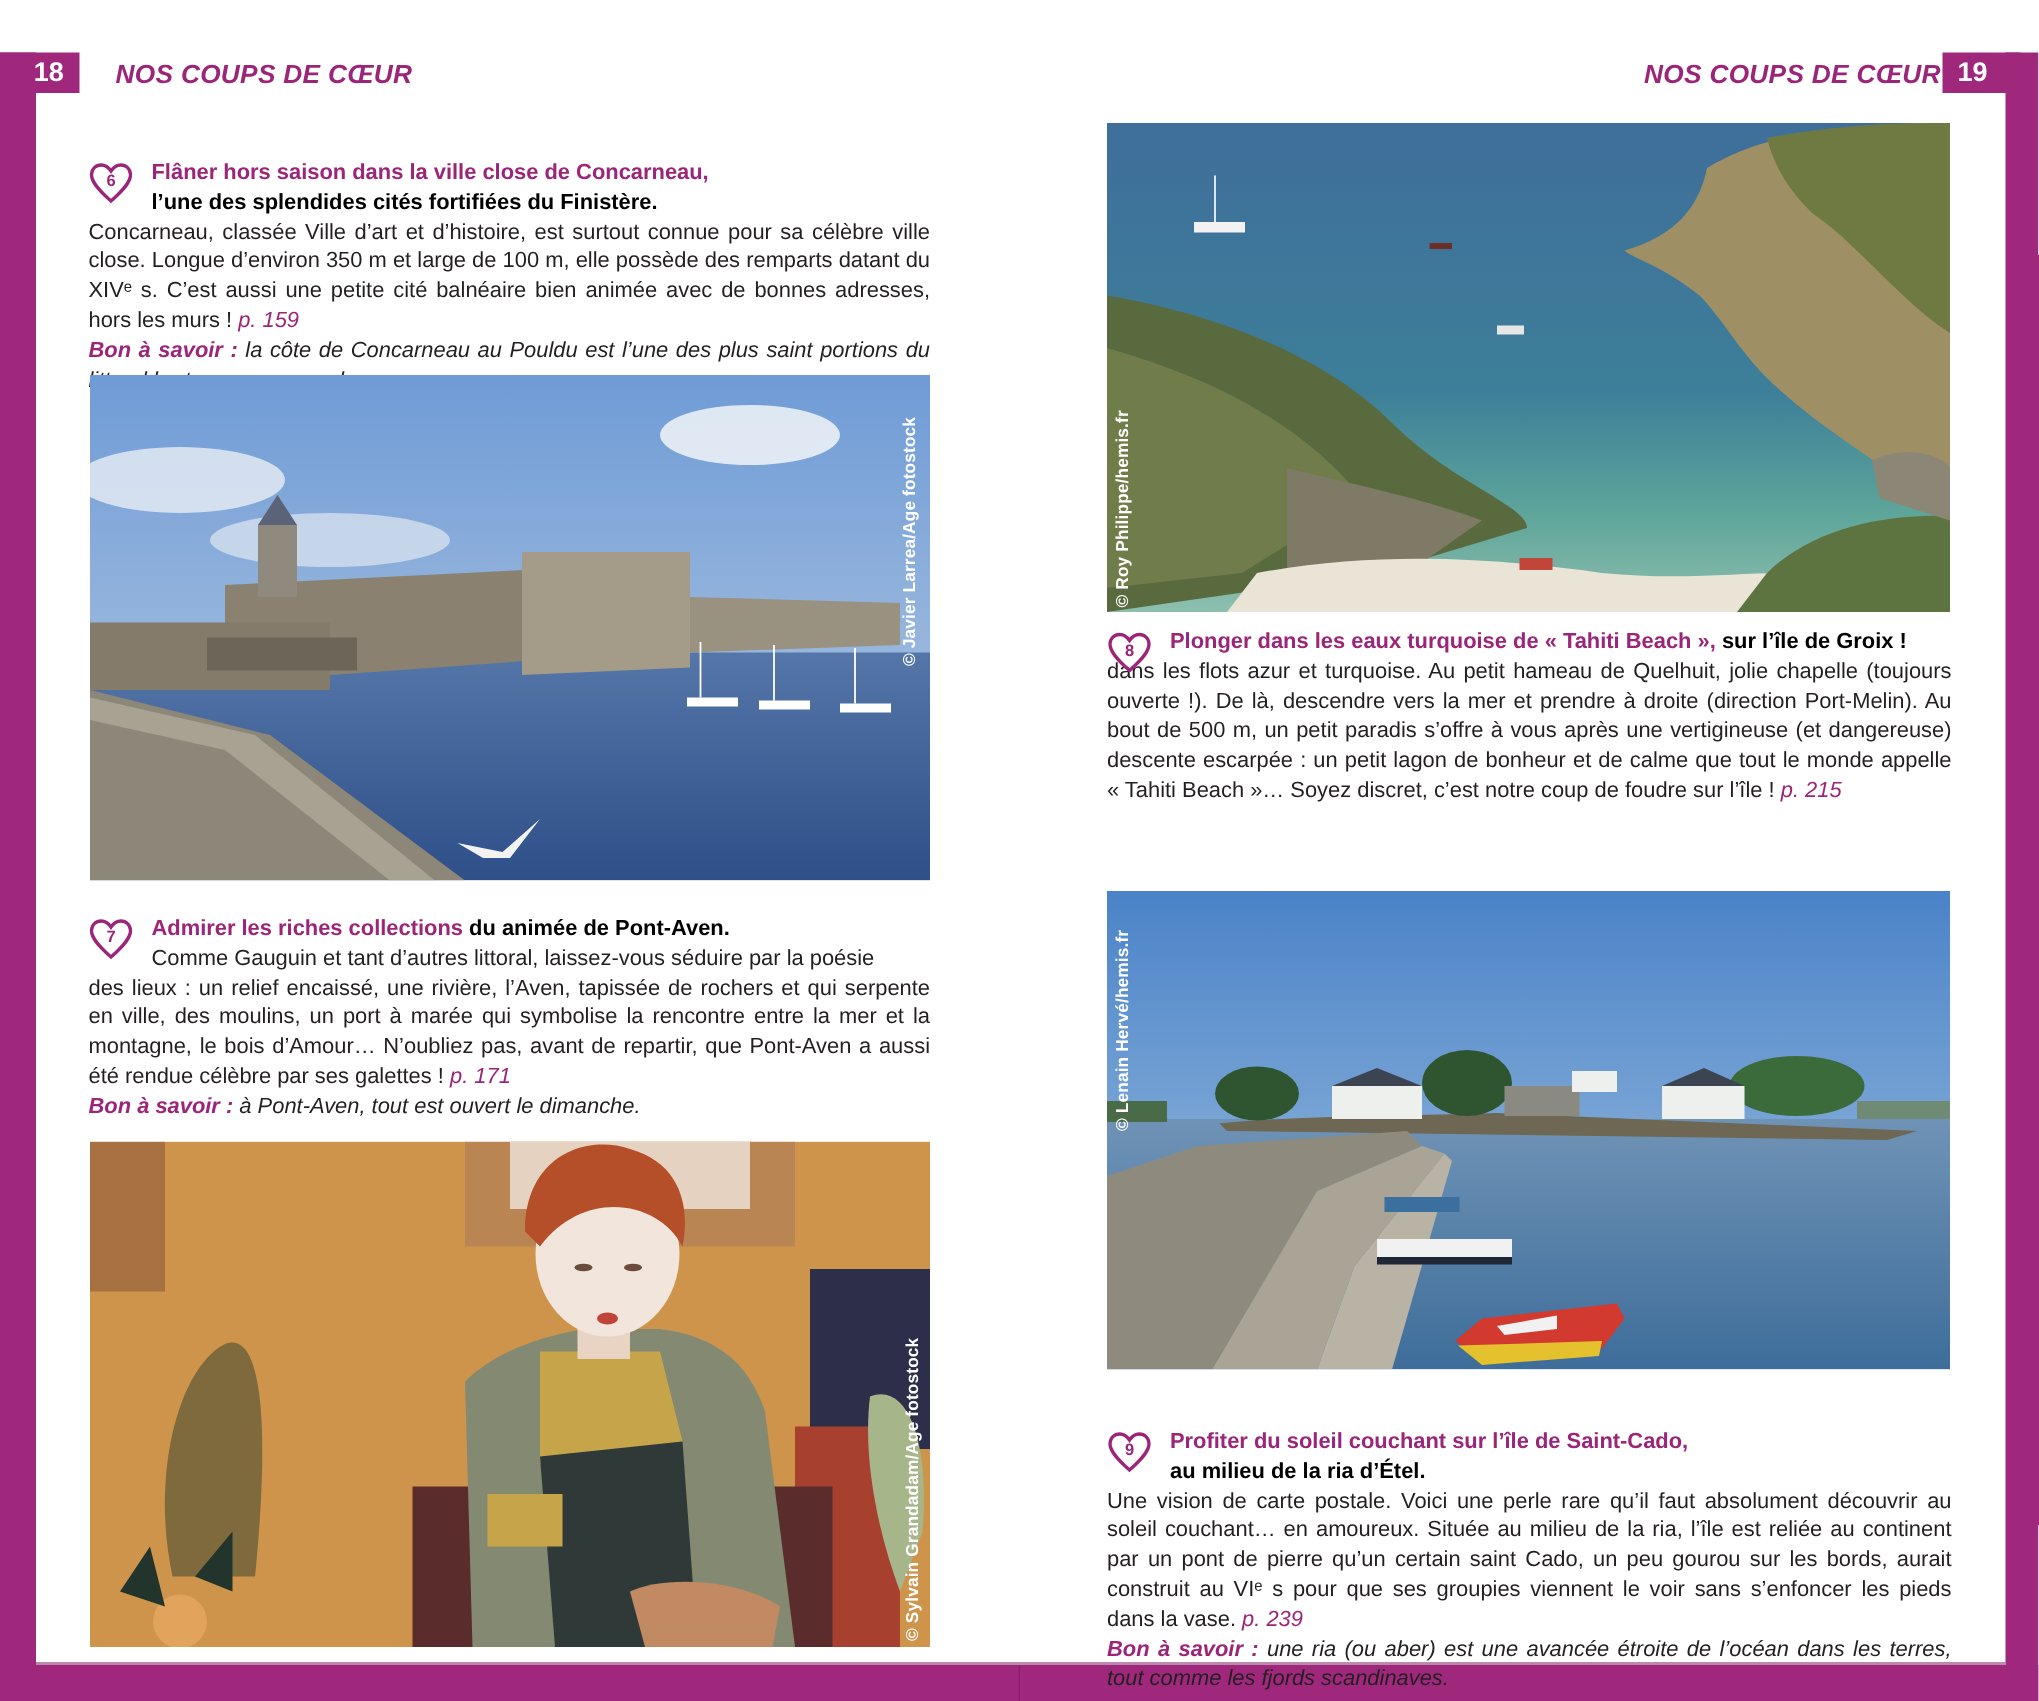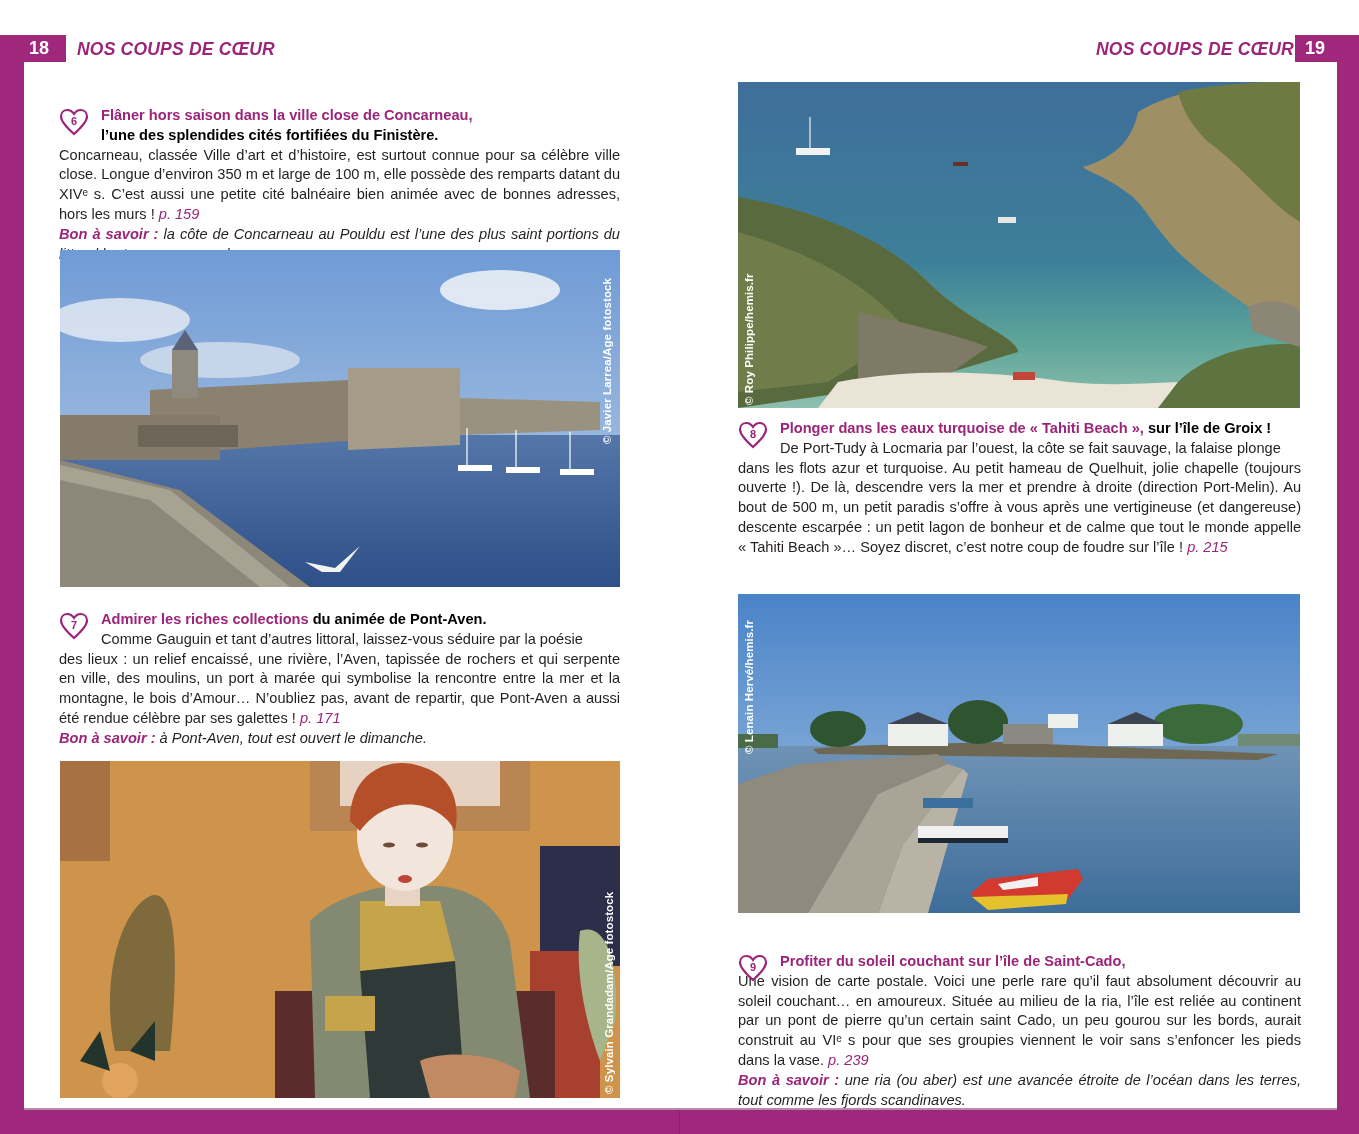--- a/index.html
+++ b/index.html
@@ -10,21 +10,21 @@
 
     
     .frame-left { position: absolute; left: 0; top: 35px; width: 24px; height: 1099px; background: #a0287c; }
     .frame-right { position: absolute; left: 1337px; top: 35px; width: 22px; height: 1099px; background: #a0287c; }
     .frame-bottom { position: absolute; left: 0; top: 1110px; width: 1359px; height: 24px; background: #a0287c; }
     .frame-bottom-line { position: absolute; left: 24px; top: 1108px; width: 1313px; height: 2px; background: #b98aad; }
     .gutter-line { position: absolute; left: 679px; top: 1110px; width: 1px; height: 24px; background: #8d1f6c; }
 
     .page-num { position: absolute; top: 35px; height: 27px; background: #a0287c; color: #ffffff;
       font-weight: bold; font-size: 18px; line-height: 27px; text-align: center; }
-    .page-num.left { left: 0; width: 66px; padding-left: 12px; }
+    .page-num.left { left: 0; width: 53px; padding-left: 12px; }
     .page-num.right { left: 1295px; width: 52px; padding-right: 12px; }
 
     .running-head { position: absolute; top: 38px; color: #9b2578; font-weight: bold; font-size: 17.5px;
       letter-spacing: 0.2px; line-height: 22px; font-style: italic; }
     .running-head.left { left: 77px; }
     .running-head.right { left: 1096px; }
 
     
     .block { position: absolute; font-size: 14.6px; line-height: 19.8px; color: #231f20; text-align: justify; }
     .block .title-row { position: relative; padding-left: 42px; }
@@ -203,21 +203,20 @@
   <div class="block" style="left:738px; top:419px; width:563px;">
     <div class="title-row">
       <span class="heart">
         <svg viewBox="0 0 30 28">
             <path d="M15 26 C 6 18, 2 13, 2 8.5 C 2 4.5, 5 2, 8.5 2 C 11.5 2, 13.5 3.8, 15 6 C 16.5 3.8, 18.5 2, 21.5 2 C 25 2, 28 4.5, 28 8.5 C 28 13, 24 18, 15 26 Z" fill="none" stroke="#9b2578" stroke-width="2.2"></path>
           </svg>
         <span class="heart-num">8</span>
       </span>
       <span class="title-purple">Plonger dans les eaux turquoise de « Tahiti Beach »,</span>
       <span class="title-black">sur l’île de Groix !</span>
-      <div>De Port-Tudy à Locmaria par l’ouest, la côte se fait sauvage, la falaise plonge</div>
     </div>
     <div>
       <span>dans les flots azur et turquoise. Au petit hameau de Quelhuit, jolie chapelle (toujours ouverte !). De là, descendre vers la mer et prendre à droite (direction Port-Melin). Au bout de 500 m, un petit paradis s’offre à vous après une vertigineuse (et dangereuse) descente escarpée : un petit lagon de bonheur et de calme que tout le monde appelle « Tahiti Beach »… Soyez discret, c’est notre coup de foudre sur l’île !</span>
       <span class="page-ref">p. 215</span>
     </div>
   </div>
 
   <div class="photo" style="left:738px; top:594px; width:562px; height:319px;">
     <svg viewBox="0 0 562 319" preserveAspectRatio="none">
       <defs>
@@ -259,20 +258,21 @@
 
   <div class="block" style="left:738px; top:926px; width:563px;">
     <div class="title-row">
       <span class="heart">
         <svg viewBox="0 0 30 28">
             <path d="M15 26 C 6 18, 2 13, 2 8.5 C 2 4.5, 5 2, 8.5 2 C 11.5 2, 13.5 3.8, 15 6 C 16.5 3.8, 18.5 2, 21.5 2 C 25 2, 28 4.5, 28 8.5 C 28 13, 24 18, 15 26 Z" fill="none" stroke="#9b2578" stroke-width="2.2"></path>
           </svg>
         <span class="heart-num">9</span>
       </span>
       <div class="title-purple">Profiter du soleil couchant sur l’île de Saint-Cado,</div>
+      <div class="title-black">au milieu de la ria d’Étel.</div>
     </div>
     <div>
       <span>Une vision de carte postale. Voici une perle rare qu’il faut absolument découvrir au soleil couchant… en amoureux. Située au milieu de la ria, l’île est reliée au continent par un pont de pierre qu’un certain saint Cado, un peu gourou sur les bords, aurait construit au VIᵉ s pour que ses groupies viennent le voir sans s’enfoncer les pieds dans la vase.</span>
       <span class="page-ref">p. 239</span>
     </div>
     <div>
       <span class="bon-label">Bon à savoir :</span>
       <span class="bon-text">une ria (ou aber) est une avancée étroite de l’océan dans les terres, tout comme les fjords scandinaves.</span>
     </div>
   </div>

